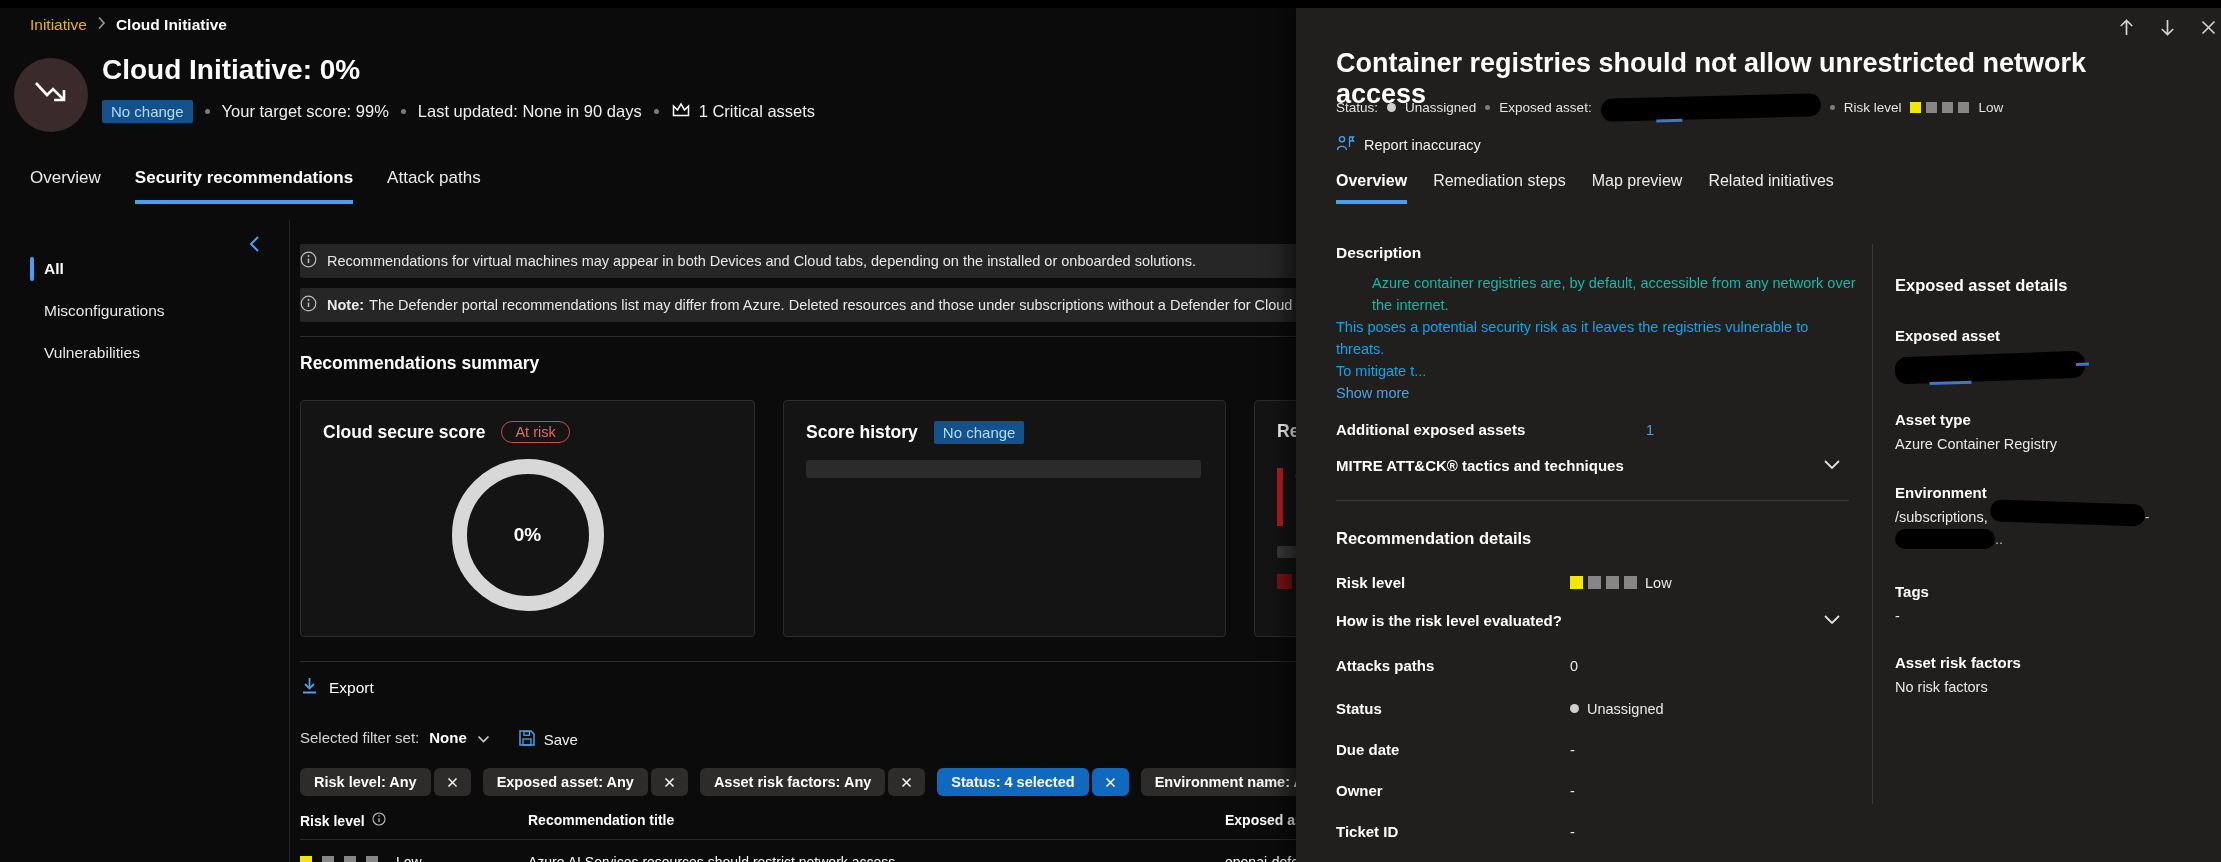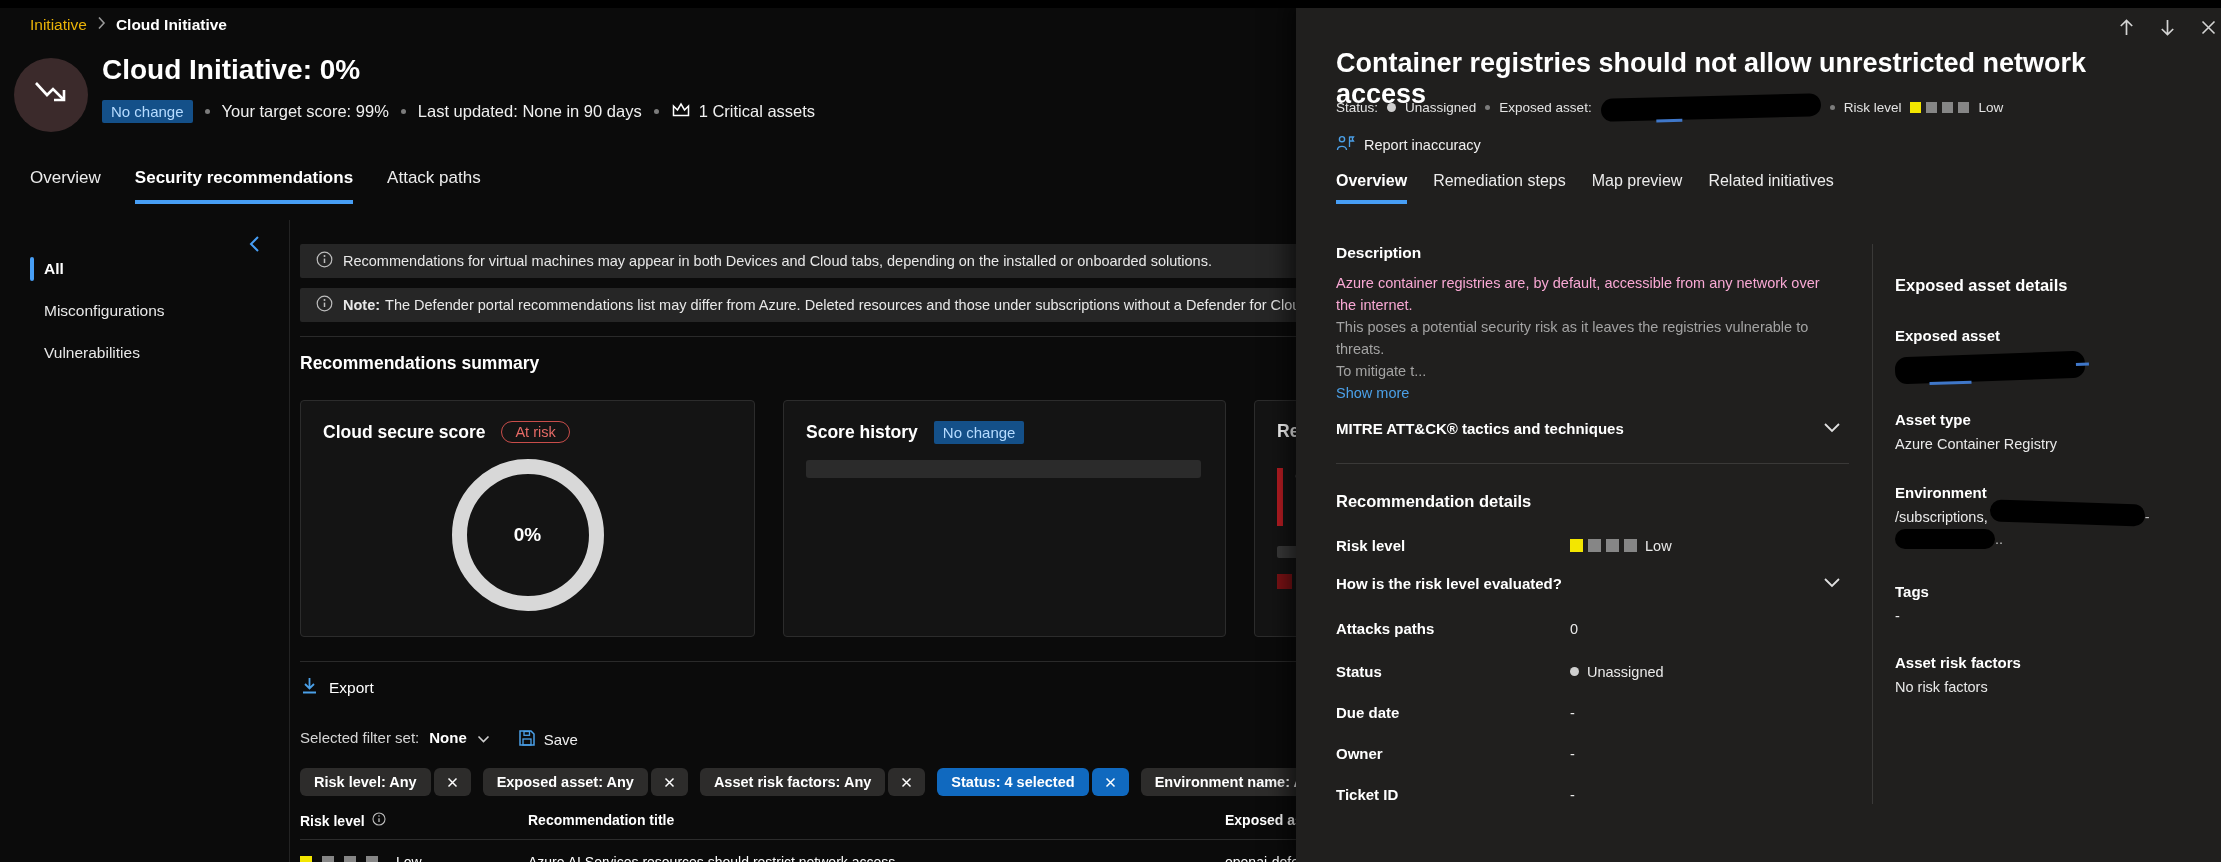--- a/index.html
+++ b/index.html
@@ -34,21 +34,21 @@
   .collapse { position:absolute; left:246px; top:234px; }
   .sidebar { position:absolute; left:30px; top:248px; width:240px; }
   .side-item { height:42px; display:flex; align-items:center; font-size:15.5px; color:#e8e8e8; cursor:default; }
   .side-ind { width:4px; height:24px; margin-right:10px; border-radius:2px; background:transparent; }
   .side-item.active { font-weight:700; color:#fff; }
   .side-item.active .side-ind { background:#479ef5; }
 
   
   .content { position:absolute; left:300px; top:244px; width:1620px; }
   .banner { width:1500px; min-height:34px; background:#262626; border-radius:2px;
-            display:flex; align-items:center; gap:10px; padding:7px 16px; font-size:14.5px; color:#e8e8e8; white-space:nowrap; }
+            display:flex; align-items:center; gap:10px; padding:7px 0; font-size:14.5px; color:#e8e8e8; white-space:nowrap; }
   .banner + .banner { margin-top:10px; }
   .note-bold { font-weight:700; margin-right:5px; }
   .link { color:#4ba0e8; }
   .hr { width:1500px; height:1px; background:#2a2a2a; margin-top:14px; }
   .sec-title { margin-top:16px; font-size:17.5px; font-weight:700; }
 
   .cards { margin-top:26px; display:flex; gap:28px; }
   .card { background:#141414; border:1px solid #2c2c2c; border-radius:4px; height:237px; padding:20px 22px; }
   .card-head { display:flex; align-items:center; gap:16px; }
   .card-title { font-size:17.5px; font-weight:700; }
@@ -99,22 +99,22 @@
   .dot-status { width:9px; height:9px; border-radius:50%; background:#cfcfcf; display:inline-block; }
   .redact { background:#000; border-radius:12px; position:relative; }
   .redact .peek { position:absolute; background:#3f77c9; }
   .fly-report { position:absolute; left:40px; top:134px; display:flex; align-items:center; gap:9px; font-size:14.5px; color:#f0f0f0; }
   .fly-tabs { position:absolute; left:40px; top:172px; display:flex; gap:26px; font-size:16px; }
   .ftab { color:#ececec; padding-bottom:10px; border-bottom:4px solid transparent; }
   .ftab.active { font-weight:700; color:#fff; border-bottom-color:#479ef5; }
 
   .fly-main { position:absolute; left:40px; top:244px; width:516px; }
   .f-h1 { font-size:15.5px; font-weight:700; }
-  .f-p  { margin-top:10px; width:500px; font-size:14.5px; line-height:22px; color:#f9a8d4; }
-  .f-line { width:500px; font-size:14.5px; line-height:22px; color:#a3a3a3; }
+  .f-p  { margin-top:10px; width:500px; font-size:14.5px; line-height:22px; color:#14b8a6;margin-left:36px; }
+  .f-line { width:500px; font-size:14.5px; line-height:22px; color:#0ea5e9; }
   .showmore { margin-top:3px; font-size:14.5px; color:#4ba0e8; }
   .f-row { display:flex; align-items:center; }
   .f-label { font-size:15px; font-weight:700; }
   .w310 { width:310px; } .w234 { width:234px; }
   .addrow { margin-top:20px; }
   .mitrerow { margin-top:18px; width:505px; justify-content:space-between; }
   .f-hr { margin-top:26px; width:513px; height:1px; background:#3a3938; }
   .f-h2 { margin-top:28px; font-size:16.5px; font-weight:700; }
   .sq13 { width:13px; height:13px; display:inline-block; margin-right:3px; }
   .val { font-size:14.5px; color:#eaeaea; }
@@ -431,20 +431,24 @@
       <div class="ftab">Related initiatives</div>
     </div>
 
     <div class="fly-main">
       <div class="f-h1">Description</div>
       <div class="f-p">Azure container registries are, by default, accessible from any network over the internet.</div>
       <div class="f-line">This poses a potential security risk as it leaves the registries vulnerable to threats.</div>
       <div class="f-line">To mitigate t...</div>
       <div class="showmore">Show more</div>
 
+      <div class="f-row addrow">
+        <span class="f-label w310">Additional exposed assets</span>
+        <span class="link" style="font-size:14.5px;">1</span>
+      </div>
 
       <div class="f-row mitrerow">
         <span class="f-label">MITRE ATT&amp;CK® tactics and techniques</span>
         <span>
           <svg width="18" height="11" viewBox="0 0 18 11">
               <path d="M2 2 L9 9 L16 2" stroke="#e0e0e0" stroke-width="1.8" fill="none"></path>
             </svg>
         </span>
       </div>
 

